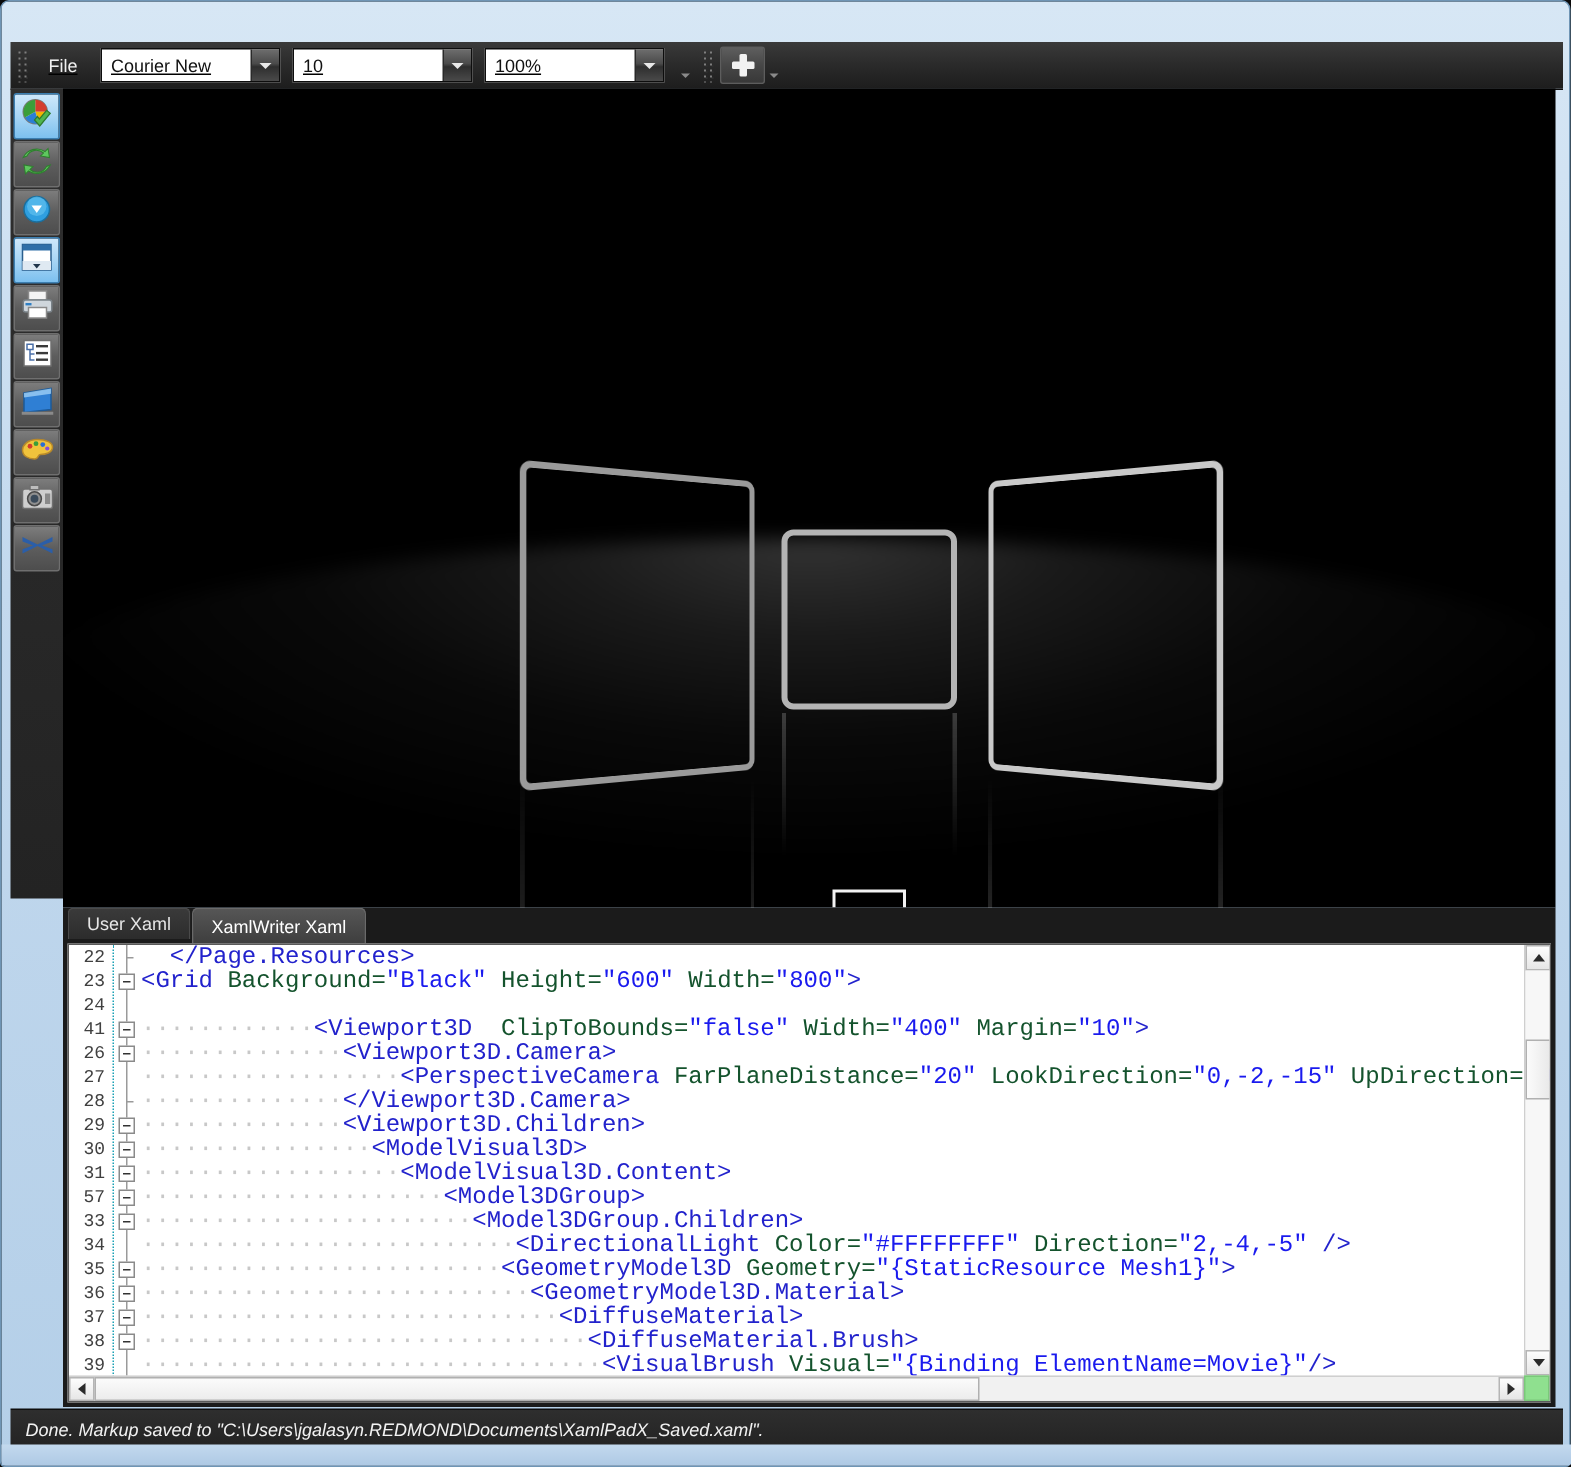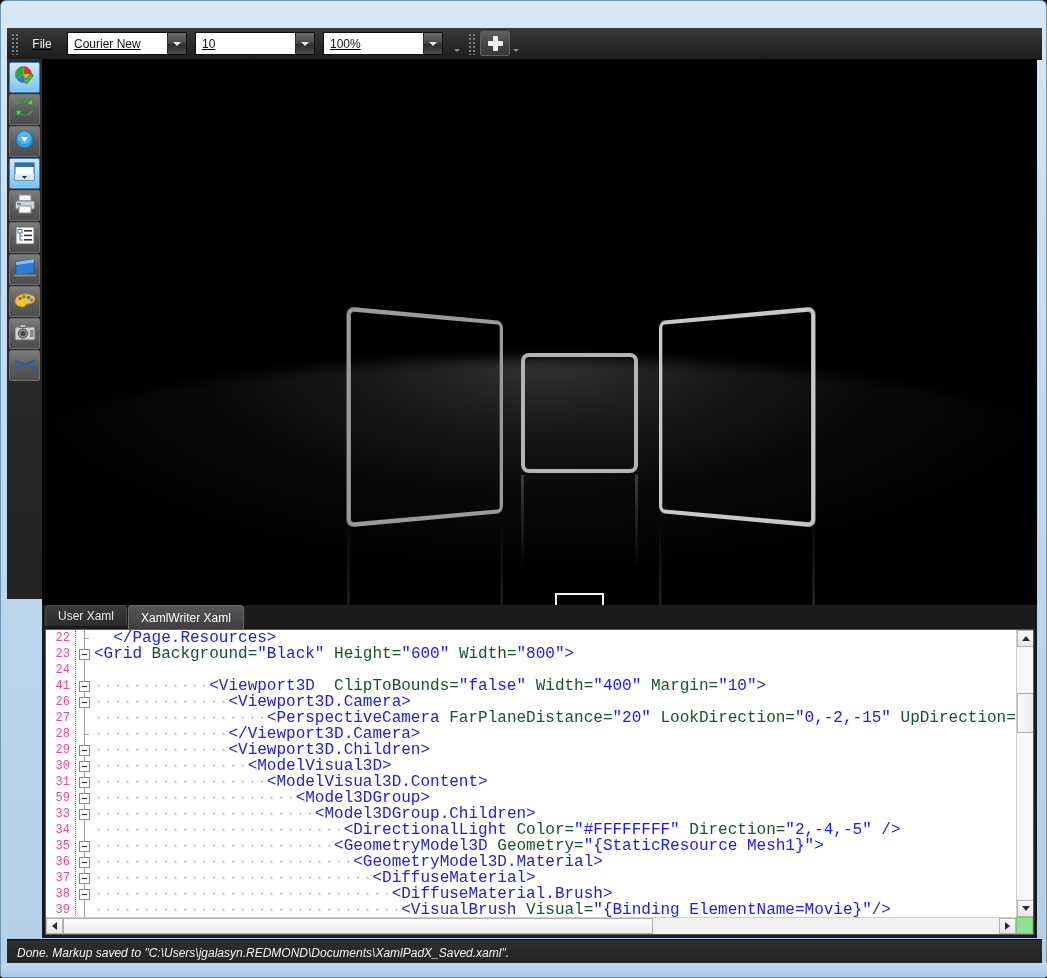--- a/index.html
+++ b/index.html
@@ -215,21 +215,21 @@
     position:absolute;left:3px;top:24px;width:989px;height:306px;
     background:#ffffff;border:1px solid #5a5a5a;box-sizing:border-box;
     overflow:hidden;
   }
   .gutter{
     position:absolute;left:0;top:0;width:27px;height:100%;
     background:#ffffff;
   }
   .gutter-line{
     height:16px;line-height:16px;text-align:right;padding-right:3px;
-    font-family:"Liberation Mono",monospace;font-size:12px;color:#ec4899;
+    font-family:"Liberation Mono",monospace;font-size:12px;color:#404040;
   }
   .gutter-sep{
     position:absolute;left:29px;top:0;width:0;height:100%;
     border-left:1px dotted #1ba1b5;
   }
   .fold-col{position:absolute;left:32px;top:0;width:14px;height:100%;}
   .fold-line{position:relative;height:16px;}
   .fold-rail{position:absolute;left:6px;top:0;width:1px;height:16px;background:#9a9a9a;}
   .fold-box{
     position:absolute;left:1px;top:3px;width:11px;height:11px;box-sizing:border-box;
@@ -497,21 +497,21 @@
           <div class="gutter-line">22</div>
           <div class="gutter-line">23</div>
           <div class="gutter-line">24</div>
           <div class="gutter-line">41</div>
           <div class="gutter-line">26</div>
           <div class="gutter-line">27</div>
           <div class="gutter-line">28</div>
           <div class="gutter-line">29</div>
           <div class="gutter-line">30</div>
           <div class="gutter-line">31</div>
-          <div class="gutter-line">59</div>
+          <div class="gutter-line">57</div>
           <div class="gutter-line">33</div>
           <div class="gutter-line">34</div>
           <div class="gutter-line">35</div>
           <div class="gutter-line">36</div>
           <div class="gutter-line">37</div>
           <div class="gutter-line">38</div>
           <div class="gutter-line">39</div>
         </div>
       <div class="gutter-sep"></div>
       <div class="fold-col" id="foldcol">

